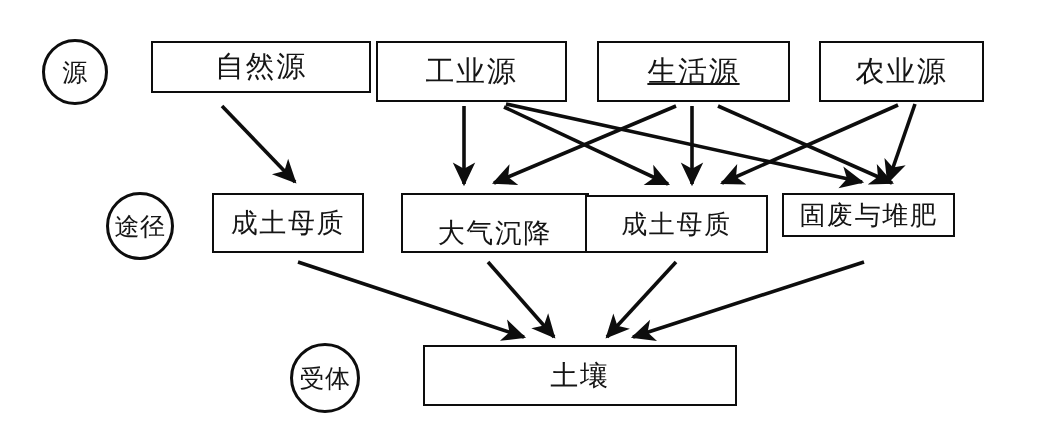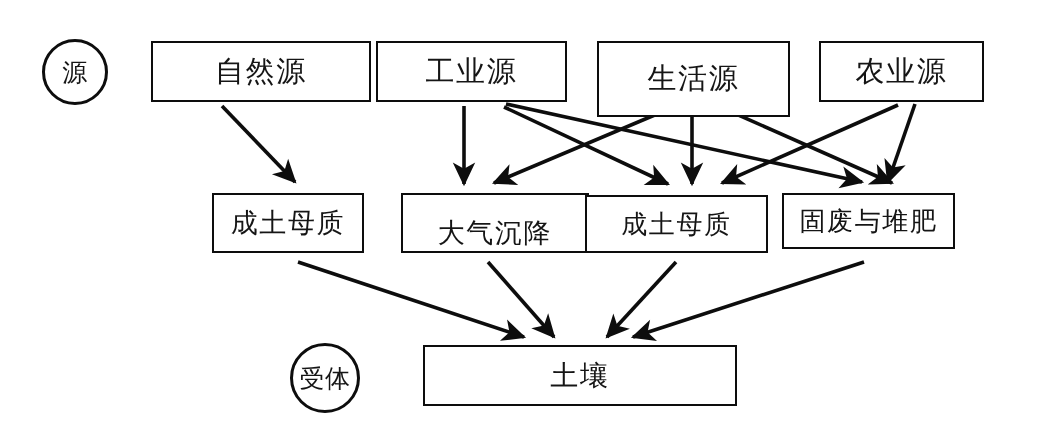--- a/index.html
+++ b/index.html
@@ -90,47 +90,50 @@
 
       <line x1="676" y1="262" x2="607" y2="337"></line>
 
       <line x1="864" y1="262" x2="633" y2="337"></line>
     </g>
   </svg>
 
   <div class="node-circle tier-label" style="left:42px; top:39px; width:66px; height:66px;">
     <span>源</span>
   </div>
+  <div class="node-circle tier-label" style="left:106px; top:192px; width:68px; height:68px;">
+    <span>途径</span>
+  </div>
   <div class="node-circle tier-label" style="left:290px; top:343px; width:70px; height:70px;">
     <span>受体</span>
   </div>
 
-  <div class="node-box src-box" style="left:151px; top:41px; width:220px; height:61px;">
+  <div class="node-box src-box" style="left:151px; top:41px; width:220px; height:52px;">
     <span>自然源</span>
   </div>
   <div class="node-box src-box" style="left:376px; top:41px; width:191px; height:61px;">
     <span>工业源</span>
   </div>
-  <div class="node-box src-box" style="left:597px; top:41px; width:193px; height:76px;">
+  <div class="node-box src-box" style="left:597px; top:41px; width:193px; height:61px;text-decoration:underline;">
     <span>生活源</span>
   </div>
   <div class="node-box src-box" style="left:819px; top:41px; width:165px; height:61px;">
     <span>农业源</span>
   </div>
 
   <div class="node-box path-box" style="left:212px; top:193px; width:152px; height:60px;">
     <span>成土母质</span>
   </div>
   <div class="node-box path-box" style="left:401px; top:193px; width:188px; height:60px;align-items:flex-end;">
     <span>大气沉降</span>
   </div>
   <div class="node-box path-box" style="left:585px; top:195px; width:183px; height:58px;">
     <span style="font-size:26px;">成土母质</span>
   </div>
-  <div class="node-box path-box" style="left:782px; top:193px; width:173px; height:56px;">
+  <div class="node-box path-box" style="left:782px; top:193px; width:173px; height:44px;">
     <span style="font-size:26px;">固废与堆肥</span>
   </div>
 
   <div class="node-box sink-box" style="left:423px; top:345px; width:314px; height:61px;">
     <span>土壤</span>
   </div>
 
 </div>
 
 </body></html>

